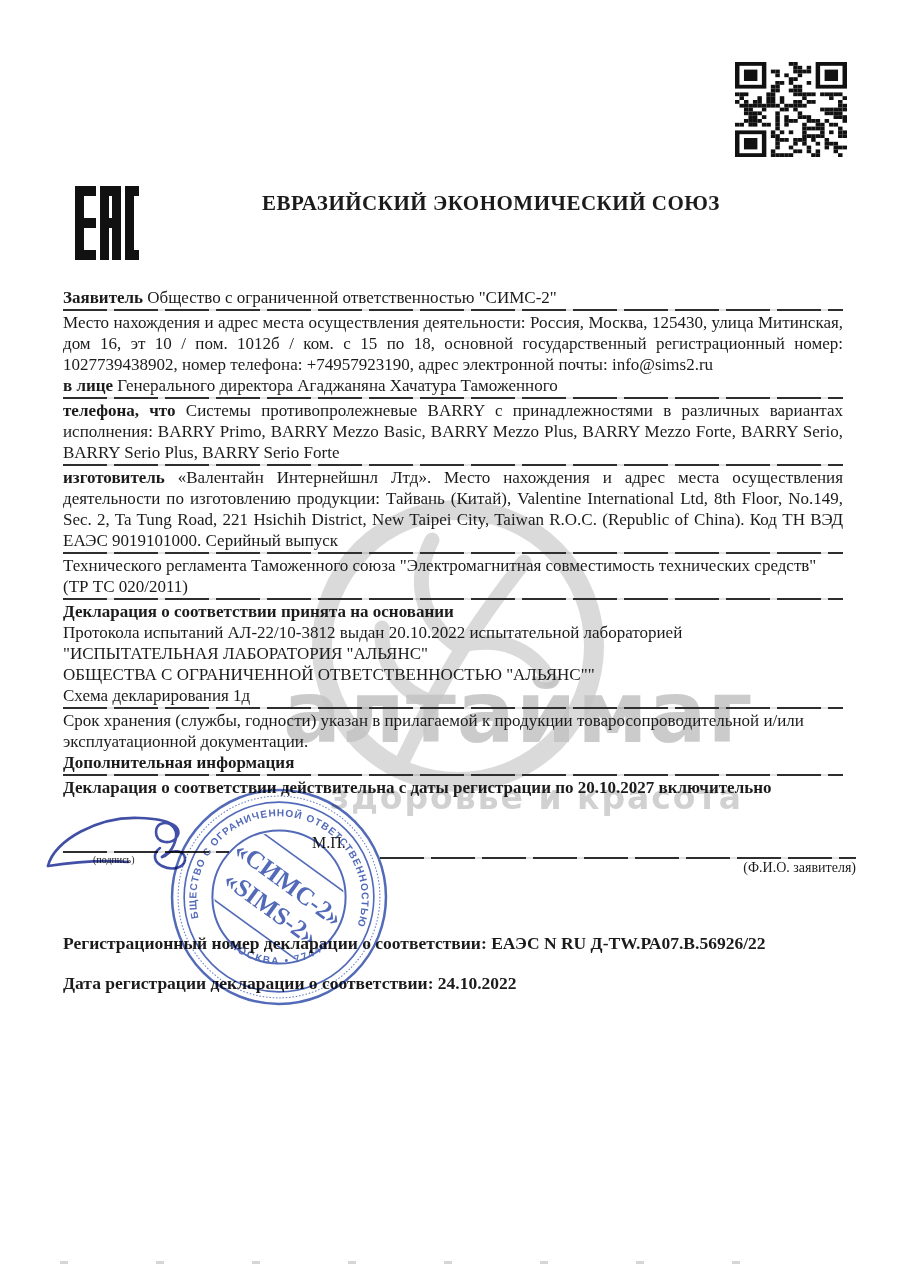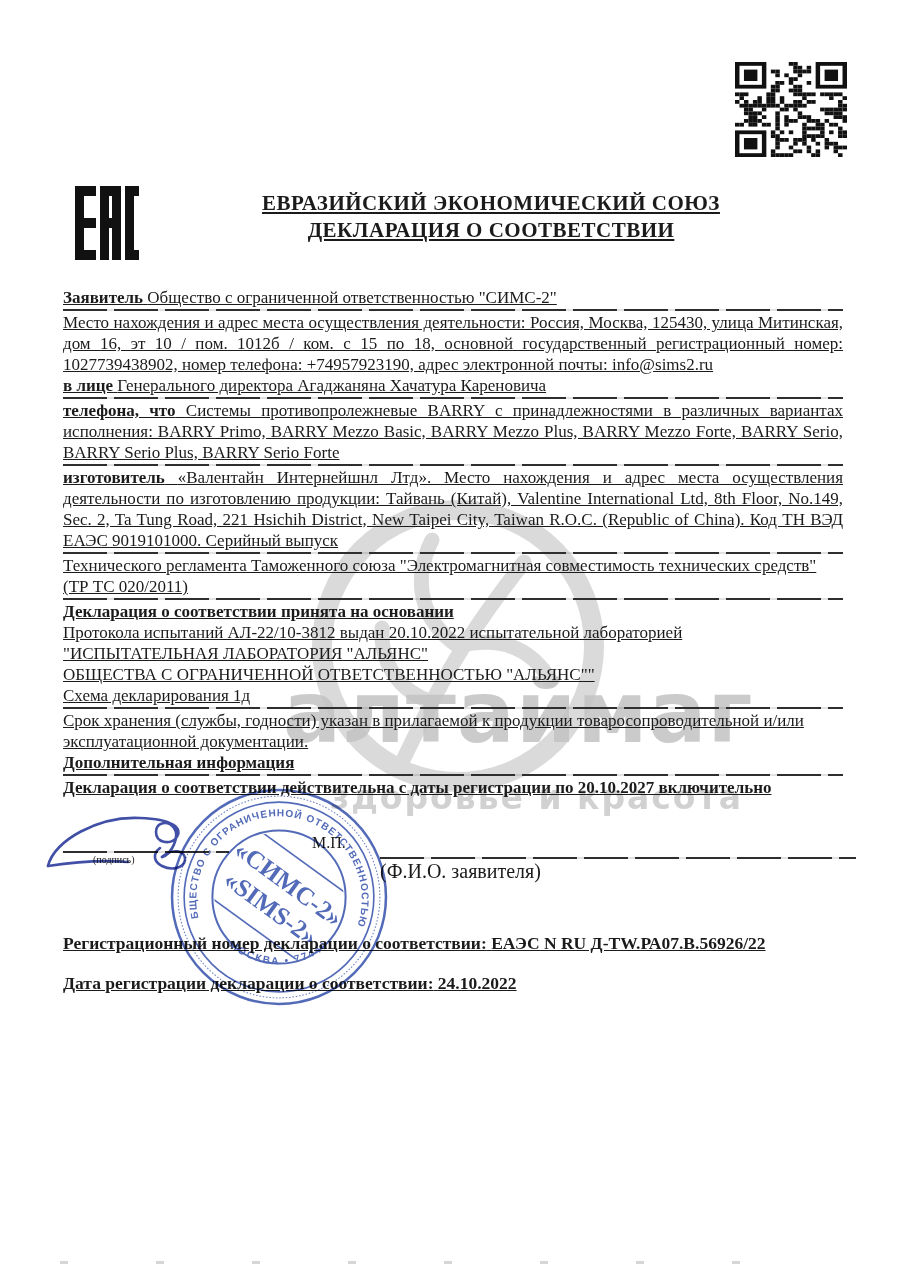--- a/index.html
+++ b/index.html
@@ -6,38 +6,38 @@
   .page{width:900px;height:1272px;position:relative;background:#fff;margin:0 auto;
         font-family:"Liberation Serif","DejaVu Serif",serif;color:#1b1b1b;overflow:hidden;}
   
   .wm{position:absolute;z-index:0;color:#c2c2c2;pointer-events:none;}
   .wm-logo{left:308px;top:496px;width:300px;height:300px;opacity:.55;}
   .wm-word{left:283px;top:662px;font-family:"DejaVu Sans","Liberation Sans",sans-serif;
            font-weight:bold;font-size:86px;letter-spacing:1px;color:#c3c3c3;opacity:.85;}
   .wm-sub{left:330px;top:778px;font-family:"DejaVu Sans","Liberation Sans",sans-serif;
           font-weight:bold;font-size:33px;letter-spacing:2px;color:#cdcdcd;opacity:.9;}
   
-  .content{position:absolute;inset:0;padding:186px 57px 0 63px;z-index:1;text-decoration:underline;}
+  .content{position:absolute;inset:0;padding:186px 57px 0 63px;z-index:1;}
   .hdr{display:flex;align-items:flex-start;margin-bottom:26px;height:75px;}
   .eac{width:64px;height:74px;margin-left:12px;flex:none;}
   .hdr-text{flex:1;text-align:center;font-weight:bold;font-size:21px;line-height:27px;
             letter-spacing:.5px;padding-top:4px;}
   .row{margin:0;font-size:17px;line-height:21px;}
   .just{text-align:justify;}
   .rule{height:2px;margin:1px 0;background:repeating-linear-gradient(90deg,#2e2e2e 0 44px,rgba(46,46,46,.14) 44px 51px);}
   b.lbl{font-weight:bold;}
   .bold{font-weight:bold;}
   
   .sigblock{position:relative;height:126px;margin:0;}
   .sig-rule-left{position:absolute;left:0;top:52px;width:166px;}
   .sig-caption{position:absolute;left:30px;top:56px;font-size:10px;}
   .mp{position:absolute;left:249px;top:36px;font-size:16px;}
   .fio-name{position:absolute;left:317px;top:36px;width:476px;text-align:center;font-size:17px;}
   .sig-rule-right{position:absolute;left:317px;top:58px;width:476px;}
-  .fio-caption{position:absolute;left:317px;top:62px;width:476px;text-align:left;font-size:20px;}
+  .fio-caption{position:absolute;left:317px;top:62px;width:476px;text-align:right;font-size:14px;}
   .reg{margin-top:8px;font-size:17.5px;line-height:22px;font-weight:bold;}
   .reg2{margin-top:8px;}
   
   .qr{position:absolute;left:735px;top:62px;width:112px;height:95px;z-index:1;}
   .stamp{position:absolute;left:168px;top:786px;width:222px;height:222px;z-index:2;
          opacity:.88;mix-blend-mode:multiply;}
   .signature{position:absolute;left:44px;top:810px;width:200px;height:72px;z-index:2;
              opacity:.9;mix-blend-mode:multiply;}
   .artifacts{position:absolute;left:60px;bottom:8px;width:700px;height:3px;opacity:.35;
              background:repeating-linear-gradient(90deg,#8a8a8a 0 8px,transparent 8px 96px);}
@@ -279,34 +279,33 @@
         <rect x="25" y="0" width="9" height="74"></rect>
           <rect x="37" y="0" width="9" height="74"></rect>
         <rect x="25" y="0" width="21" height="10"></rect>
           <rect x="25" y="32" width="21" height="10"></rect>
         <rect x="50" y="0" width="9" height="74"></rect>
           <rect x="50" y="0" width="14" height="10"></rect>
         <rect x="50" y="64" width="14" height="10"></rect>
       </svg>
       <div class="hdr-text">
         <div>ЕВРАЗИЙСКИЙ ЭКОНОМИЧЕСКИЙ СОЮЗ</div>
-        <div>ДЕКЛАРАЦИЯ О СООТВЕТСТВИИ</div>
       </div>
     </div>
 
     <p class="row">
       <b class="lbl">Заявитель</b>
       <span>Общество с ограниченной ответственностью "СИМС-2"</span>
     </p>
     <div class="rule"></div>
 
     <p class="row just">Место нахождения и адрес места осуществления деятельности: Россия, Москва, 125430, улица Митинская, дом 16, эт 10 / пом. 1012б / ком. с 15 по 18, основной государственный регистрационный номер: 1027739438902, номер телефона: +74957923190, адрес электронной почты: info@sims2.ru</p>
     <p class="row">
       <b class="lbl">в лице</b>
-      <span>Генерального директора Агаджаняна Хачатура Кареновича</span>
+      <span>Генерального директора Агаджаняна Хачатура Таможенного</span>
     </p>
     <div class="rule"></div>
 
     <p class="row just">
       <b class="lbl">телефона, что</b>
       <span>Системы противопролежневые BARRY с принадлежностями в различных вариантах исполнения: BARRY Primo, BARRY Mezzo Basic, BARRY Mezzo Plus, BARRY Mezzo Forte, BARRY Serio, BARRY Serio Plus, BARRY Serio Forte</span>
     </p>
     <div class="rule"></div>
 
     <p class="row just">

